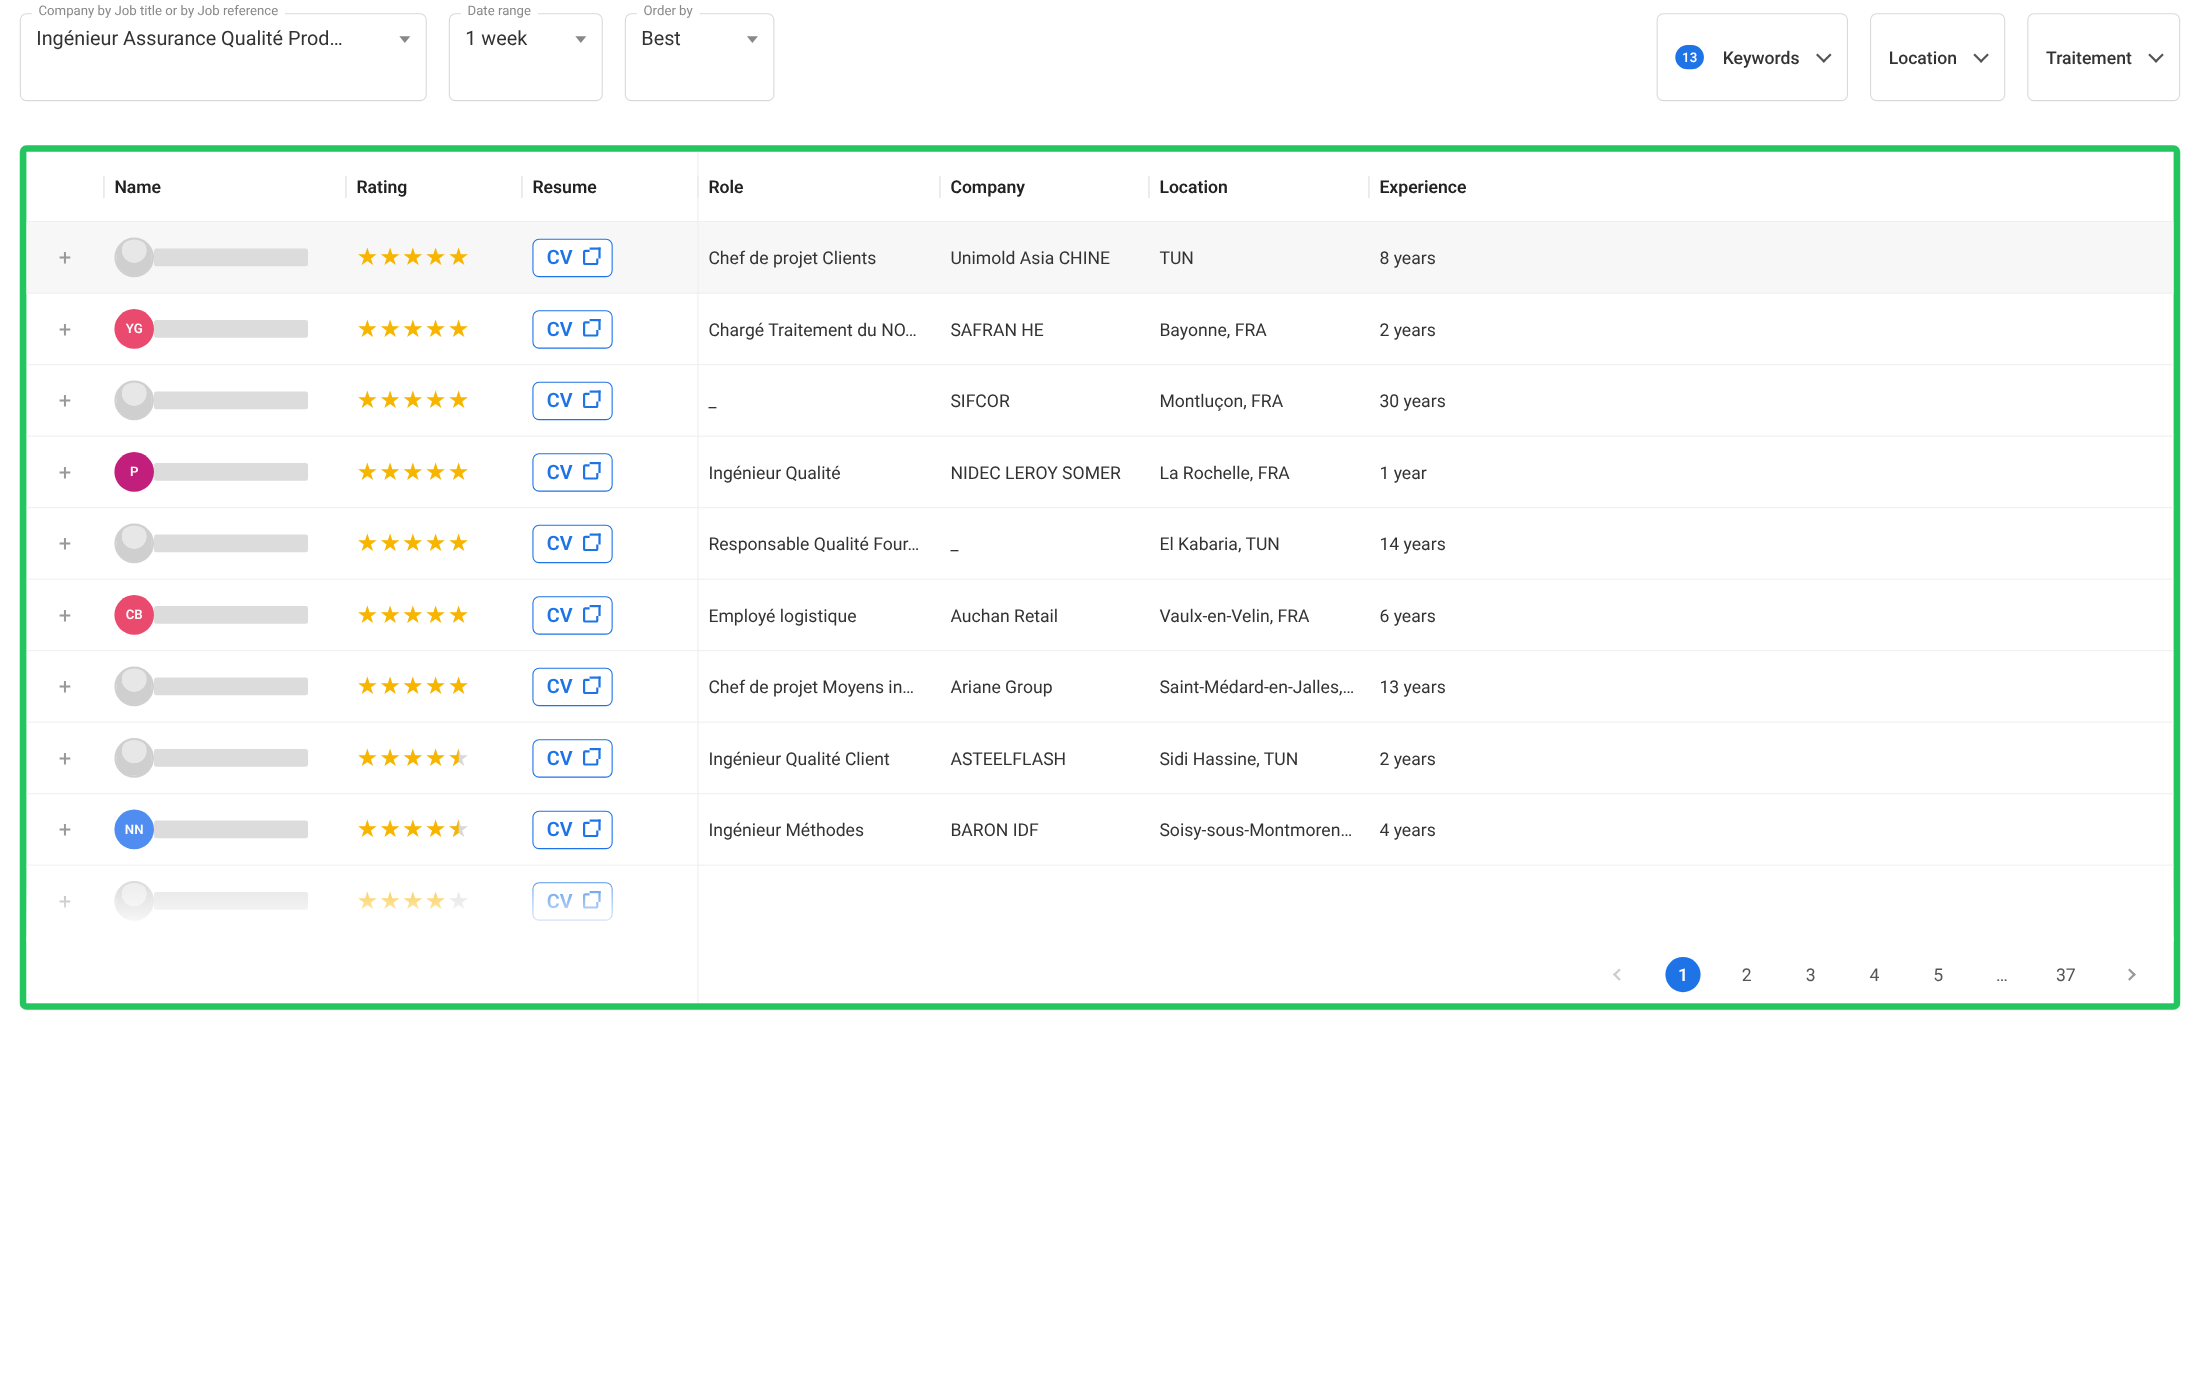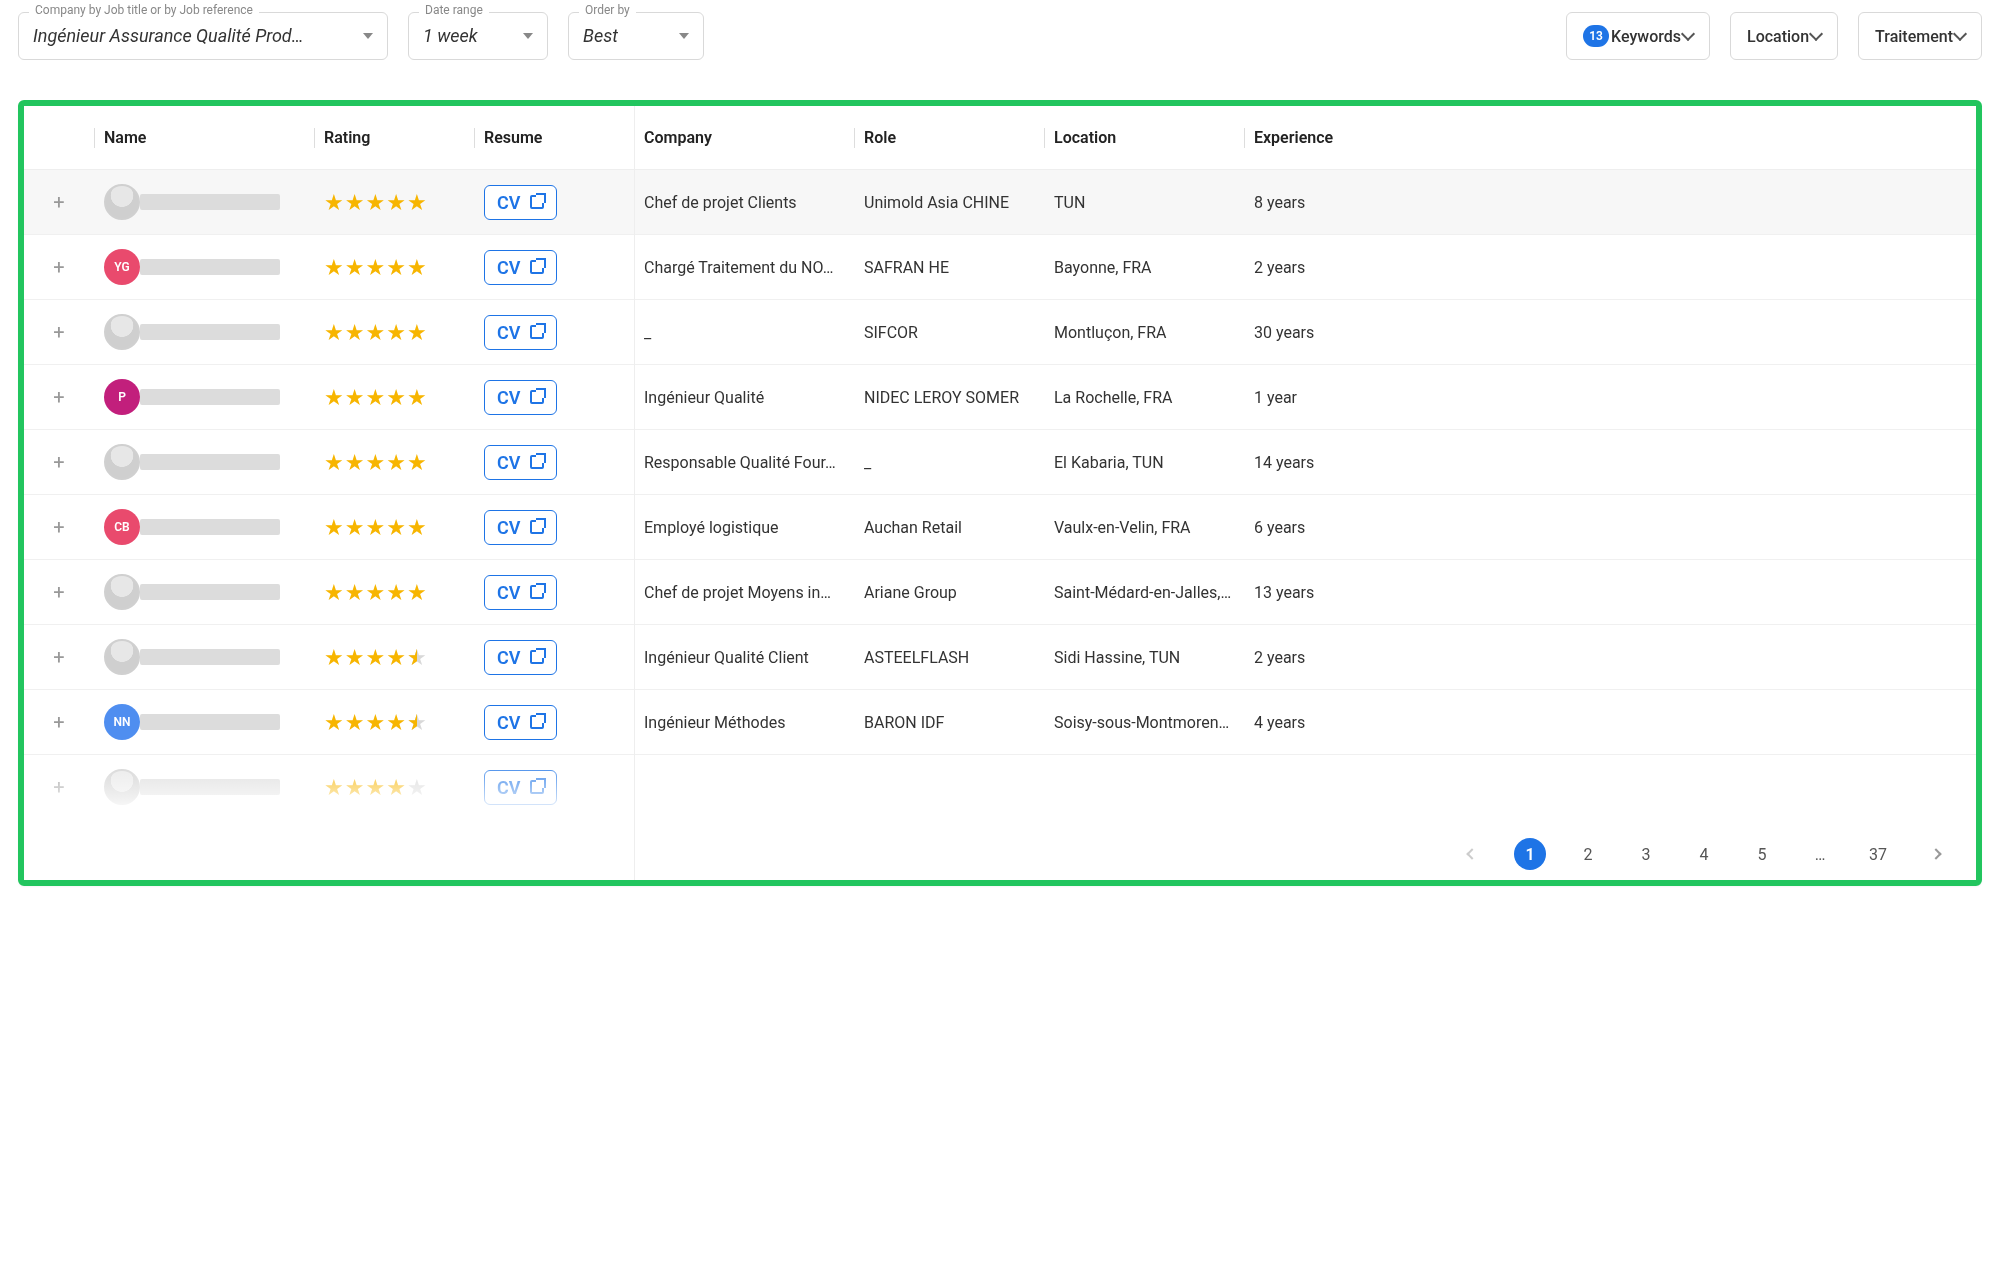--- a/index.html
+++ b/index.html
@@ -32,42 +32,41 @@
     color: #888;
   }
   .fieldvalue {
     display: flex;
     align-items: center;
     padding: 12px 14px;
     gap: 12px;
     color: #333;
     font-size: 18px;
     white-space: nowrap;
-    font-style: italic;
   }
   .fieldvalue .val { flex: 1; overflow: hidden; text-overflow: ellipsis; }
   .caret {
     width: 0; height: 0;
     border-left: 5px solid transparent;
     border-right: 5px solid transparent;
     border-top: 6px solid #888;
     flex: 0 0 auto;
   }
   .field-search { width: 370px; }
   .field-date { width: 140px; }
   .field-order { width: 136px; }
   .spacer { flex: 1; }
   .chipbtn {
     border: 1px solid #d9d9d9;
     border-radius: 6px;
     background: #fff;
-    padding: 12px 16px;
+    padding: 28px 16px;
     display: flex;
     align-items: center;
-    gap: 2px;
+    gap: 17px;
     font-size: 16px;
     font-weight: 500;
     color: #333;
   }
   .badge {
     background: #1e74e6;
     color: #fff;
     border-radius: 999px;
     min-width: 26px; height: 22px;
     display: inline-flex; align-items: center; justify-content: center;
@@ -248,22 +247,22 @@
   </div>
 </div>
 
 <div class="tablecard">
   <div class="col-divider"></div>
   <div class="grid thead">
     <div></div>
     <div>Name</div>
     <div>Rating</div>
     <div>Resume</div>
+    <div>Role</div>
     <div>Company</div>
-    <div>Role</div>
     <div>Location</div>
     <div>Experience</div>
   </div>
   <div id="rows-container">
       <div class="grid row selected">
     <div class="expandcell">
           <span class="plus">+</span>
         </div>
     <div class="namecell">
           <span class="avatar photo"></span>

